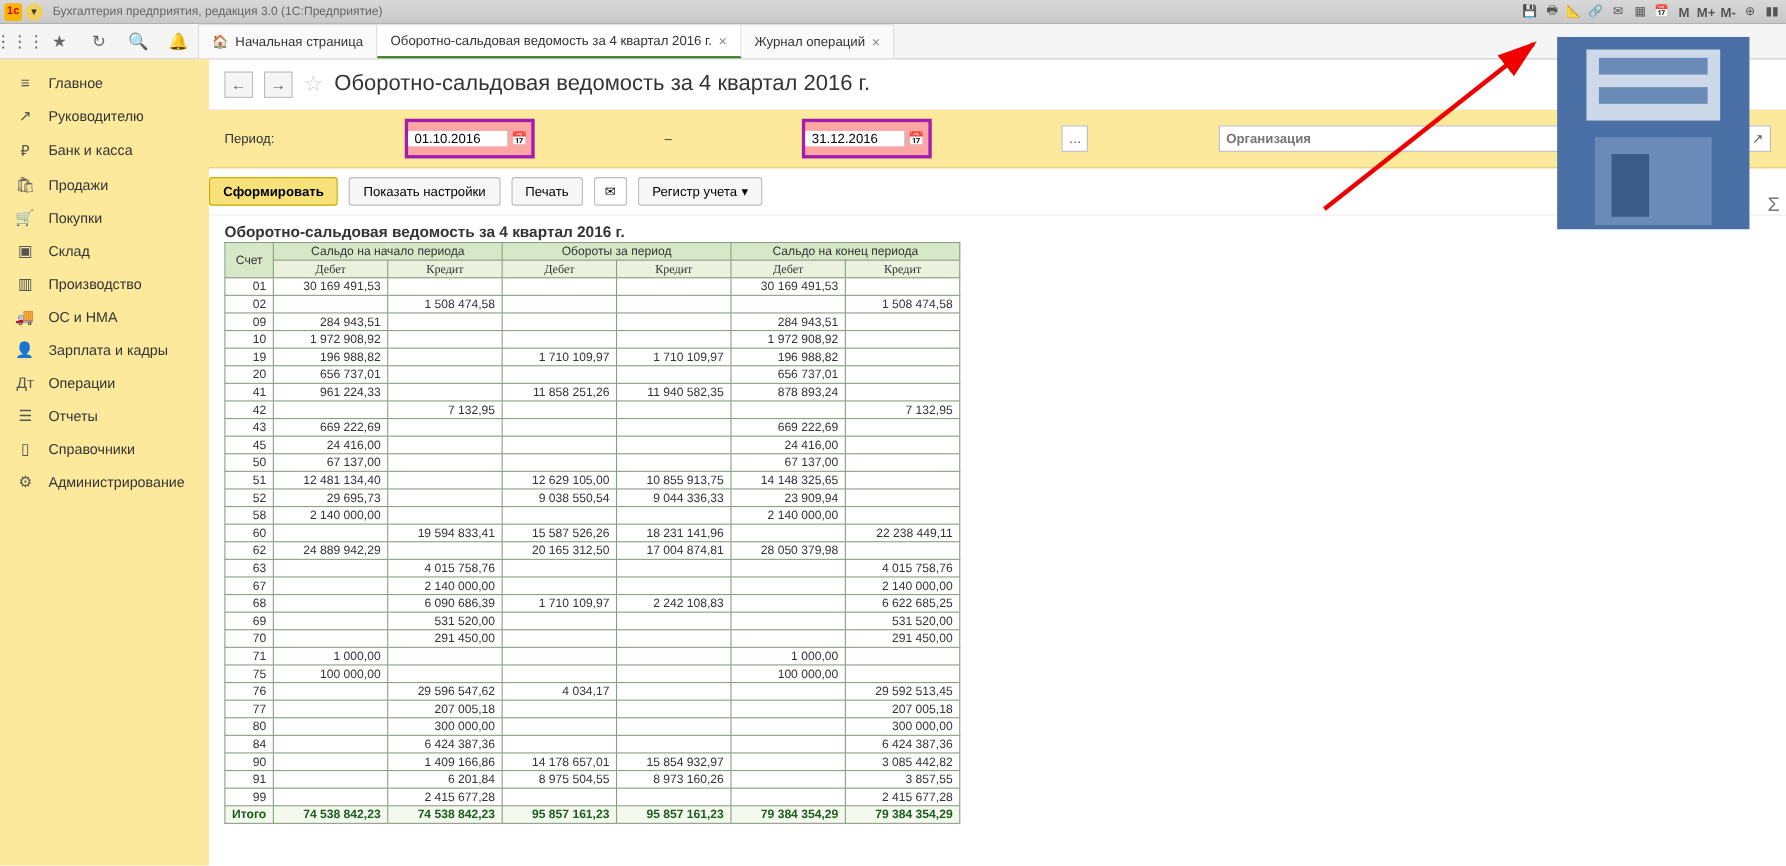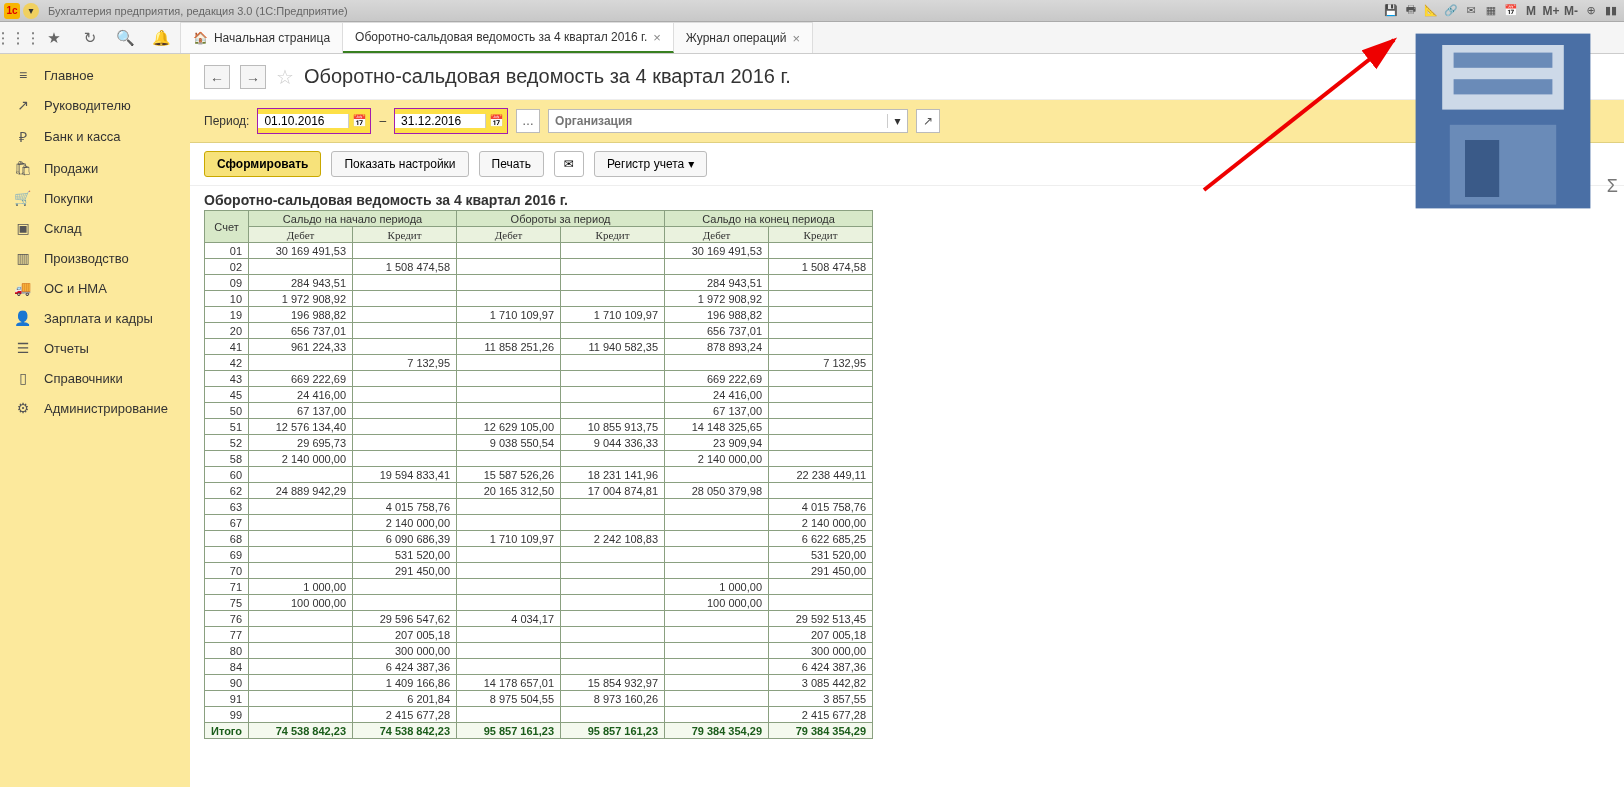--- a/index.html
+++ b/index.html
@@ -28,31 +28,31 @@
 .sidebar { width: 190px; background: #fce99c; padding-top: 6px; }
 .sb-item { display:flex; align-items:center; padding: 7px 14px; gap: 12px; cursor:pointer; font-size:13px; color:#333;}
 .sb-ico { width:18px; display:inline-flex;align-items:center;justify-content:center;color:#555;font-size:14px;}
 
 .content { flex:1; display:flex; flex-direction:column; overflow:hidden;}
 .hdrbar { height: 46px; display:flex; align-items:center; padding: 0 14px; gap:10px; border-bottom:1px solid #eee;}
 .navbtn { width:26px;height:24px;border:1px solid #bbb;background:#f5f5f5;display:inline-flex;align-items:center;justify-content:center;cursor:pointer; font-size:14px;color:#555;}
 .star { font-size:20px; color:#ccc; cursor:pointer;}
 .page-title { font-size:20px; font-weight:normal; }
 
-.filterbar { background:#fce99c; padding: 8px 14px; display:flex; align-items:center; gap:8px; border-bottom:1px solid #e0d080;}
+.filterbar { background:#fce99c; padding: 8px 14px; display:flex; align-items:center; gap:8px; border-bottom:1px solid #e0d080;justify-content:space-between;}
 .filterbar label { font-size:12px;}
-.date-in { display:inline-flex; border:1px solid #a21caf; background:#fde047; height:26px; align-items:center;}
+.date-in { display:inline-flex; border:3px solid #a21caf; background:#fca5a5; height:36px; align-items:center;}
 .date-in input { border:none; width:90px; padding:0 6px; font-size:12px; outline:none;}
 .date-in .cal { width:22px; text-align:center; border-left:1px solid #ccc; cursor:pointer; color:#666;}
 .sqbtn { width:24px;height:24px;border:1px solid #bbb;background:#fff;display:inline-flex;align-items:center;justify-content:center;cursor:pointer;color:#555;}
 .org-in { display:inline-flex; border:1px solid #bbb; background:#fff; height:24px; align-items:center; width:360px;}
 .org-in input { border:none; flex:1; padding:0 6px; font-size:12px; outline:none;font-weight:bold;}
 .org-in .dd { width:20px; text-align:center; border-left:1px solid #ccc; cursor:pointer;}
 
-.actbar { padding: 8px 14px; display:flex; gap:10px; align-items:center; border-bottom:1px solid #eee;}
+.actbar { padding: 8px 0; display:flex; gap:10px; align-items:center; border-bottom:1px solid #eee;}
 .btn { height:26px; padding:0 12px; border:1px solid #bbb; background:#f7f7f7; cursor:pointer; font-size:12px; display:inline-flex;align-items:center;gap:4px;border-radius:3px;}
 .btn.primary { background:#f7e27a; border-color:#c9a800; font-weight:bold;}
 .btn.mail { width:30px; padding:0; justify-content:center; background:#fff;}
 
 .report { padding: 6px 14px; overflow:auto; flex:1;}
 .rep-title { font-weight:bold; font-size:14px; margin-bottom:2px;}
 .rep-sub { font-size:11px; color:#444; margin-bottom:4px;}
 
 table.rep { border-collapse:collapse; font-size:11px;padding-left:36px;}
 table.rep th, table.rep td { border:1px solid #8aa080; padding:1px 6px; height:16px;}
@@ -143,20 +143,24 @@
         <span class="sb-ico">▥</span>
         <span>Производство</span>
       </div>
       <div class="sb-item">
         <span class="sb-ico">🚚</span>
         <span>ОС и НМА</span>
       </div>
       <div class="sb-item">
         <span class="sb-ico">👤</span>
         <span>Зарплата и кадры</span>
+      </div>
+      <div class="sb-item">
+        <span class="sb-ico">Дт</span>
+        <span>Операции</span>
       </div>
       <div class="sb-item">
         <span class="sb-ico">☰</span>
         <span>Отчеты</span>
       </div>
       <div class="sb-item">
         <span class="sb-ico">▯</span>
         <span>Справочники</span>
       </div>
       <div class="sb-item">
@@ -317,21 +321,21 @@
               <td class="acc">50</td>
               <td>67 137,00</td>
               <td></td>
               <td></td>
               <td></td>
               <td>67 137,00</td>
               <td></td>
             </tr>
             <tr>
               <td class="acc">51</td>
-              <td>12 576 134,40</td>
+              <td>12 481 134,40</td>
               <td></td>
               <td>12 629 105,00</td>
               <td>10 855 913,75</td>
               <td>14 148 325,65</td>
               <td></td>
             </tr>
             <tr>
               <td class="acc">52</td>
               <td>29 695,73</td>
               <td></td>

